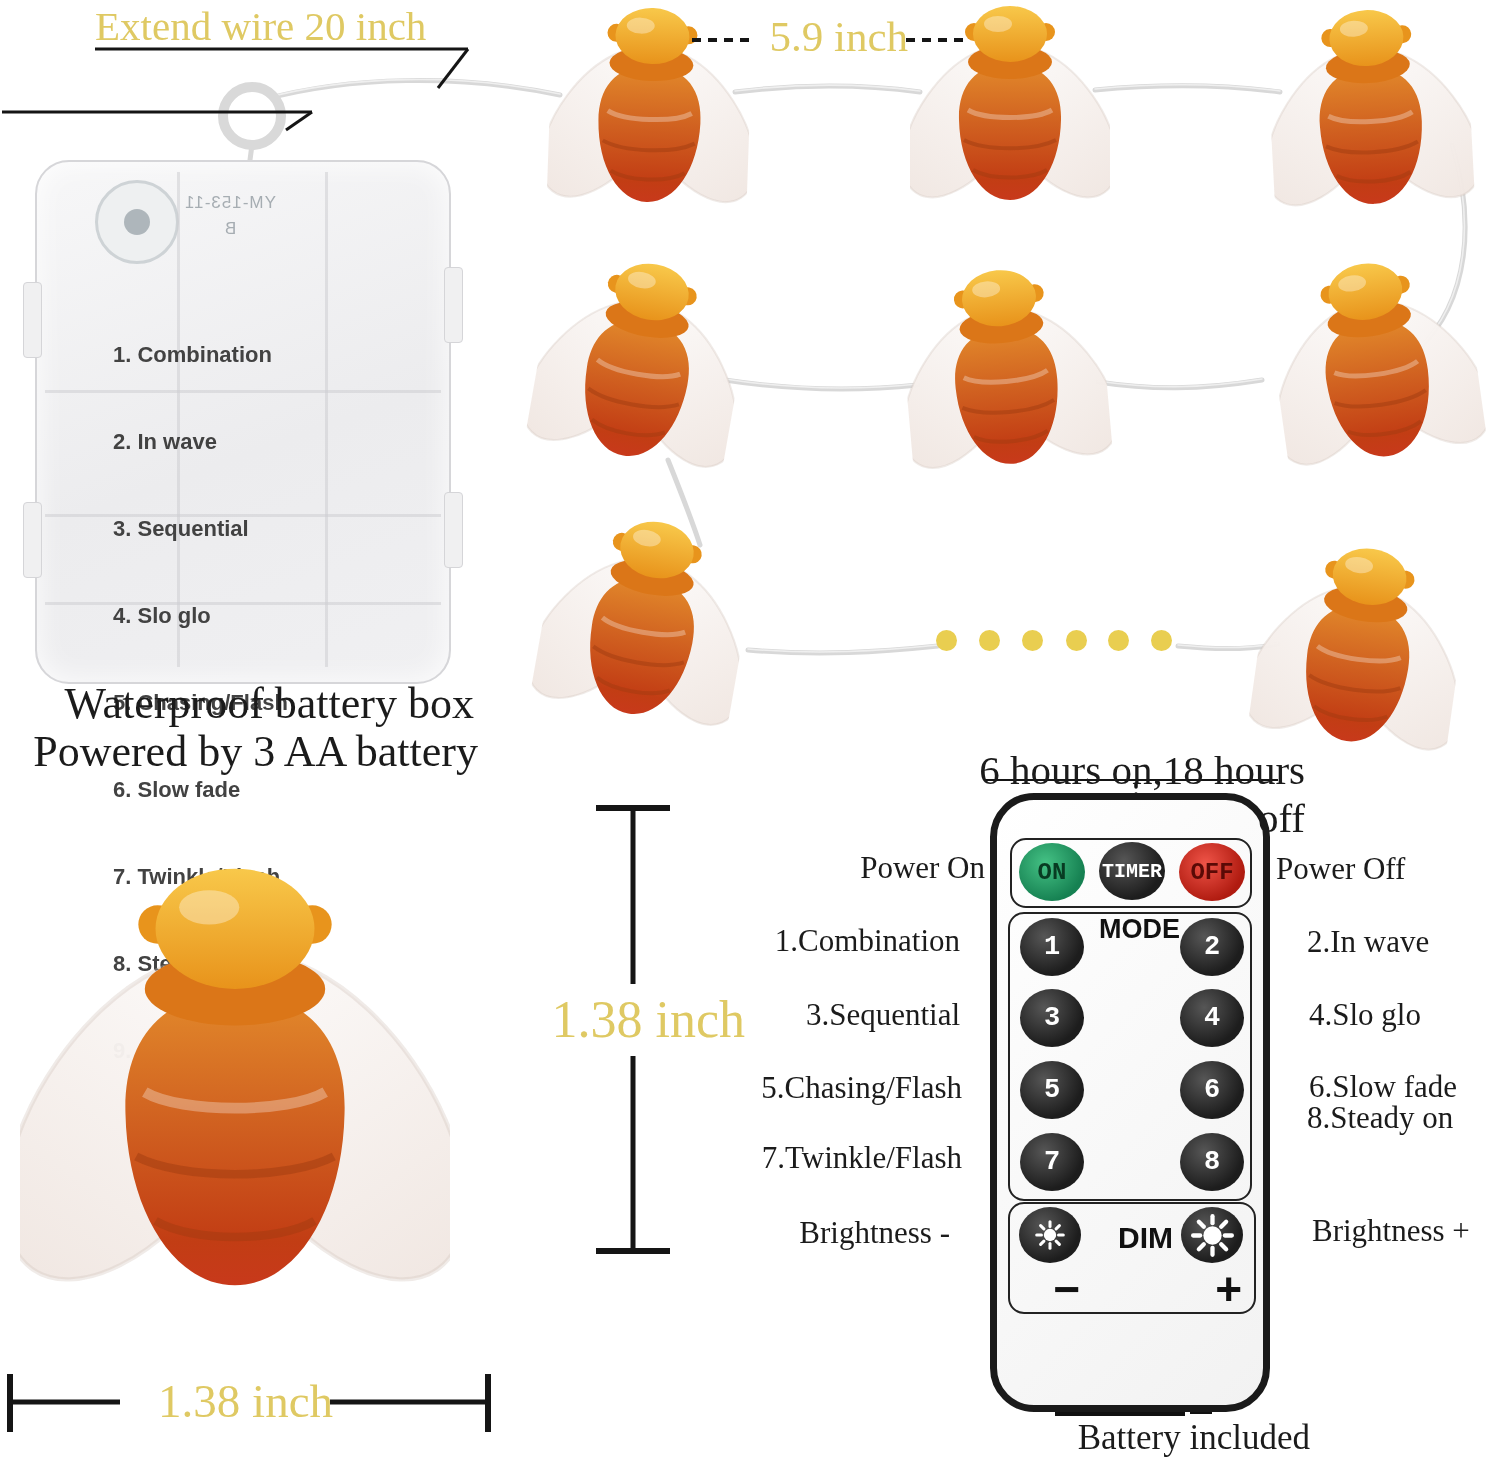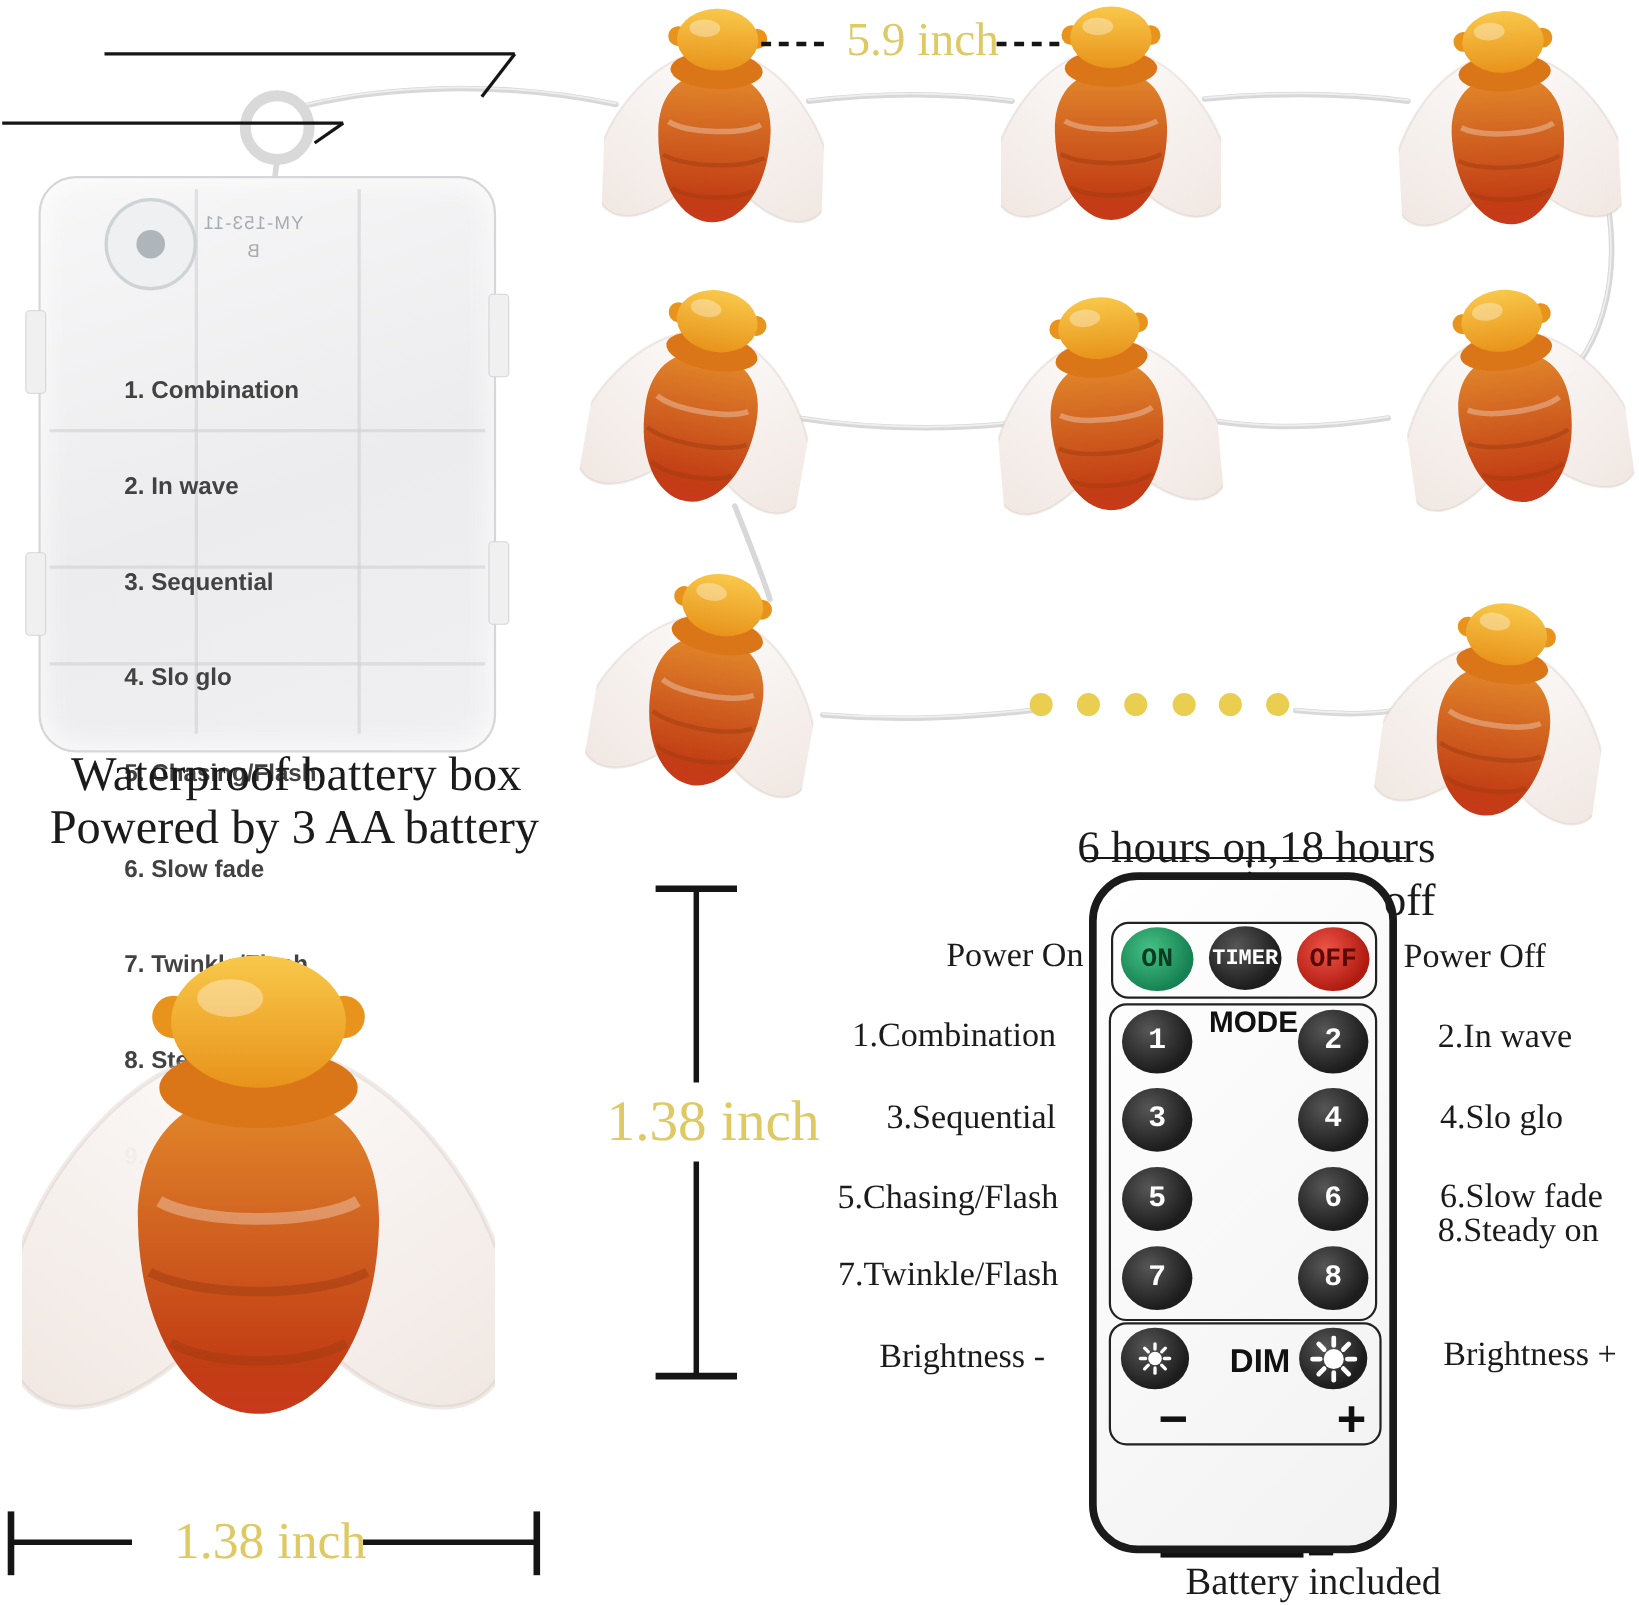--- a/index.html
+++ b/index.html
@@ -184,33 +184,34 @@
       <path d="M633,1056 L633,1251" stroke-width="5"></path>
       <path d="M596,1251 L670,1251" stroke-width="6"></path>
 
       <path d="M10,1374 L10,1432" stroke-width="6"></path>
       <path d="M10,1402 L120,1402" stroke-width="5"></path>
       <path d="M330,1402 L488,1402" stroke-width="5"></path>
       <path d="M488,1374 L488,1432" stroke-width="6"></path>
     </g>
   </svg>
 
+  <div class="abs gold" style="left:95px;top:2px;font-size:41px;z-index:4">Extend wire 20 inch</div>
   <div class="abs gold ctr" style="left:752px;top:12px;width:156px;font-size:43px;z-index:4">5.9 inch</div>
   <div class="abs gold ctr" style="left:515px;top:990px;width:230px;font-size:52px;z-index:4">1.38 inch</div>
   <div class="abs gold ctr" style="left:118px;top:1374px;width:215px;font-size:47px;z-index:4">1.38 inch</div>
 
   <div class="dot" style="left:936px;top:630px"></div>
   <div class="dot" style="left:979px;top:630px"></div>
   <div class="dot" style="left:1022px;top:630px"></div>
   <div class="dot" style="left:1066px;top:630px"></div>
   <div class="dot" style="left:1108px;top:630px"></div>
   <div class="dot" style="left:1151px;top:630px"></div>
 
   <div class="abs blk ctr" style="left:0px;top:678px;width:474px;font-size:44px;z-index:4">Waterproof battery box</div>
-  <div class="abs blk ctr" style="left:16px;top:726px;width:474px;font-size:44px;z-index:4">Powered by 3 AA battery</div>
+  <div class="abs blk ctr" style="left:4px;top:726px;width:474px;font-size:44px;z-index:4">Powered by 3 AA battery</div>
   <div class="abs blk ctr" style="left:955px;top:746px;width:350px;font-size:41px;z-index:4">6 hours on,18 hours off</div>
   <div class="abs blk ctr" style="left:950px;top:1418px;width:360px;font-size:35px;z-index:4">Battery included</div>
 
   <div class="side-label rt" style="right:505px;top:850px">Power On</div>
   <div class="side-label rt" style="right:530px;top:923px">1.Combination</div>
   <div class="side-label rt" style="right:530px;top:997px">3.Sequential</div>
   <div class="side-label rt" style="right:528px;top:1070px">5.Chasing/Flash</div>
   <div class="side-label rt" style="right:528px;top:1140px">7.Twinkle/Flash</div>
   <div class="side-label rt" style="right:540px;top:1215px">Brightness -</div>
   <div class="side-label" style="left:1276px;top:851px">Power Off</div>

